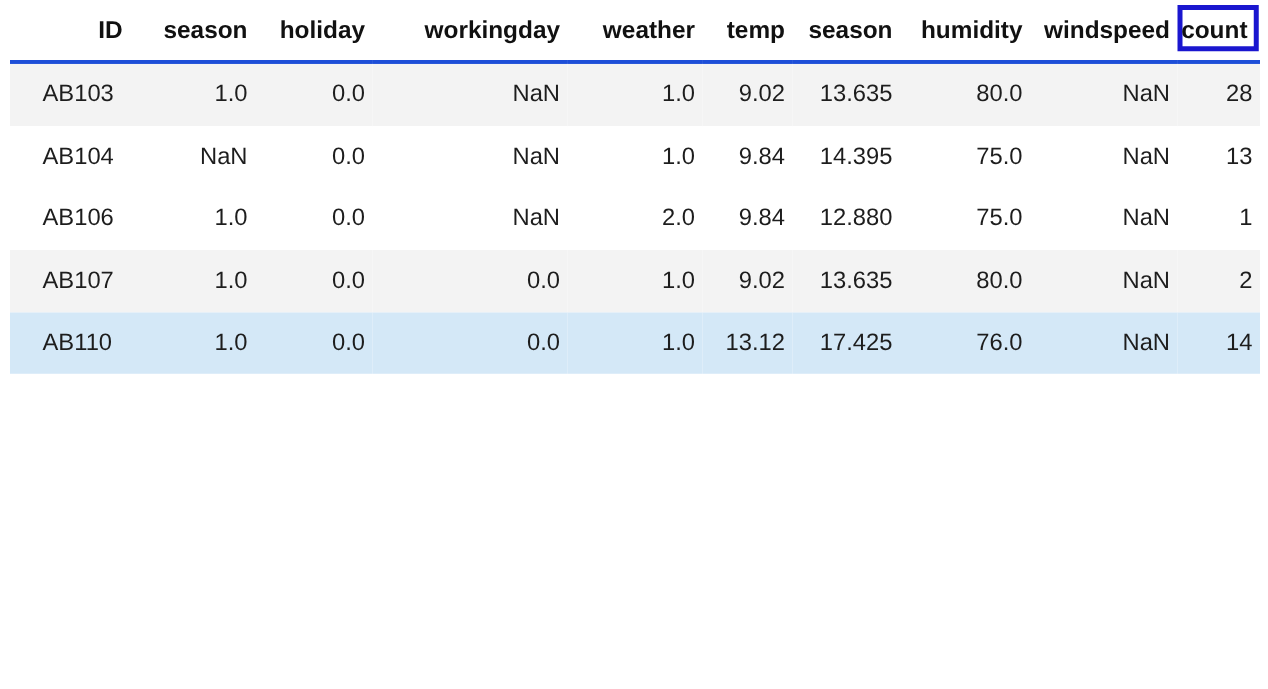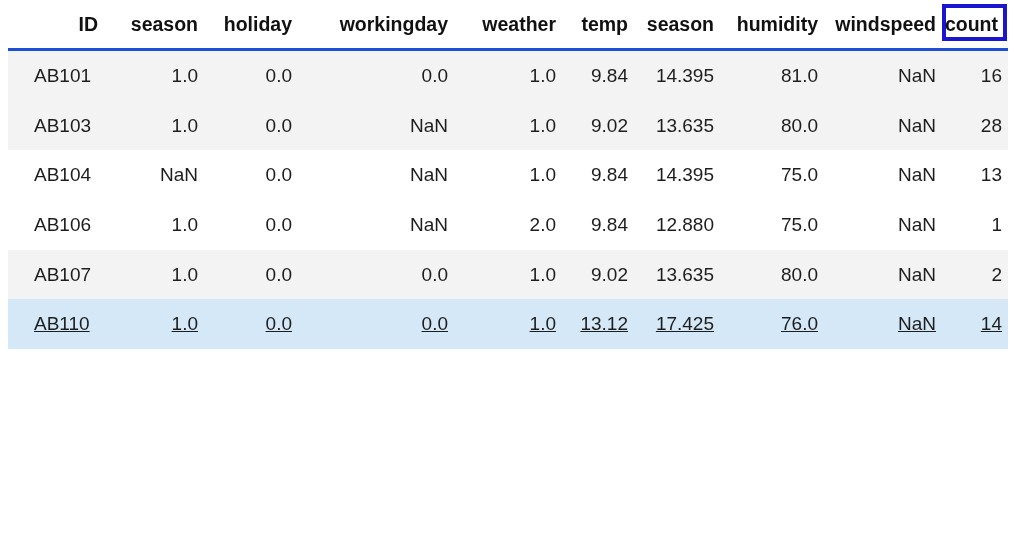--- a/index.html
+++ b/index.html
@@ -76,21 +76,21 @@
   }
 
   table.df tbody td.idcol {
     text-align: left;
     padding-left: 26px;
     padding-right: 0;
   }
 
   table.df tbody tr.odd  td { background: #f3f3f3; }
   table.df tbody tr.even td { background: #ffffff; }
-  table.df tbody tr.sel  td { background: #d4e8f7; text-decoration: underline; }
+  table.df tbody tr.sel  td { background: #d4e8f7; }
 
   
   col.c-id      { width: 96px; }
   col.c-season  { width: 100px; }
   col.c-holiday { width: 94px; }
   col.c-working { width: 156px; }
   col.c-weather { width: 108px; }
   col.c-temp    { width: 72px; }
   col.c-atemp   { width: 86px; }
   col.c-hum     { width: 104px; }
@@ -122,32 +122,20 @@
           <th><span>workingday</span></th>
           <th><span>weather</span></th>
           <th><span>temp</span></th>
           <th><span>season</span></th>
           <th><span>humidity</span></th>
           <th><span>windspeed</span></th>
           <th class="hl-head"><span class="hl-box" style="border-color: rgb(26, 22, 207);"></span><span class="hl-text">count</span></th>
         </tr>
     </thead>
     <tbody id="table-body">
-        <tr class="odd">
-          <td class="idcol">AB101</td>
-          <td>1.0</td>
-          <td>0.0</td>
-          <td>0.0</td>
-          <td>1.0</td>
-          <td>9.84</td>
-          <td>14.395</td>
-          <td>81.0</td>
-          <td>NaN</td>
-          <td>16</td>
-        </tr>
         <tr class="odd">
           <td class="idcol">AB103</td>
           <td>1.0</td>
           <td>0.0</td>
           <td>NaN</td>
           <td>1.0</td>
           <td>9.02</td>
           <td>13.635</td>
           <td>80.0</td>
           <td>NaN</td>

